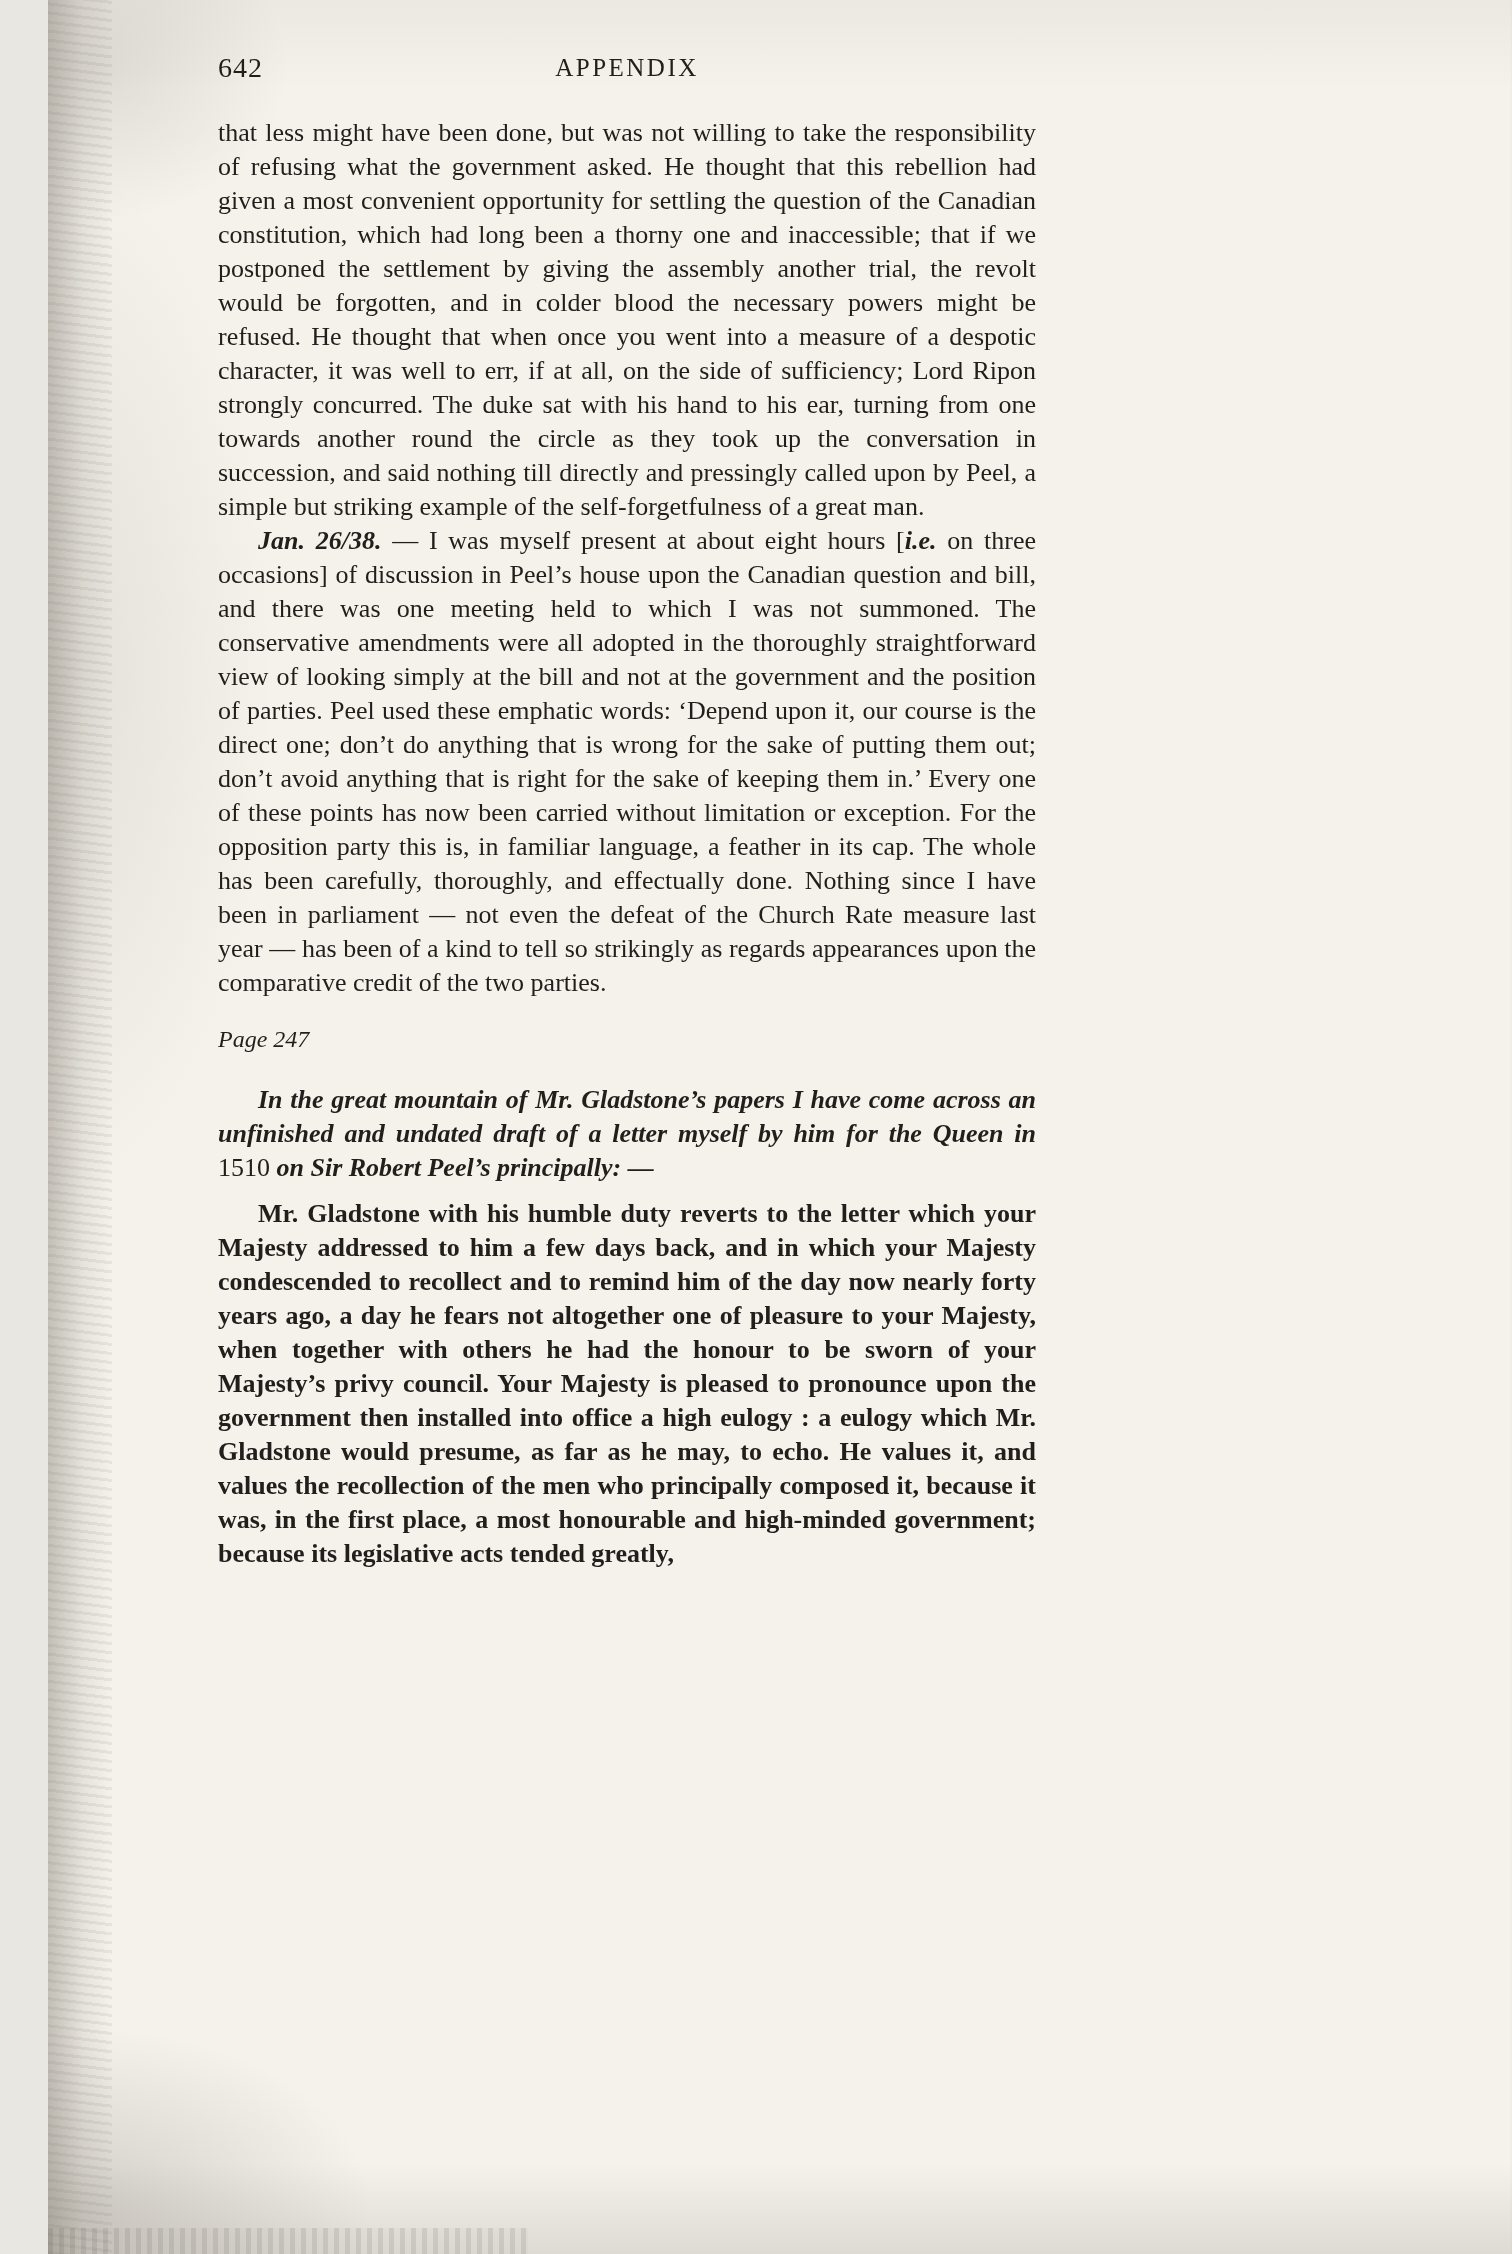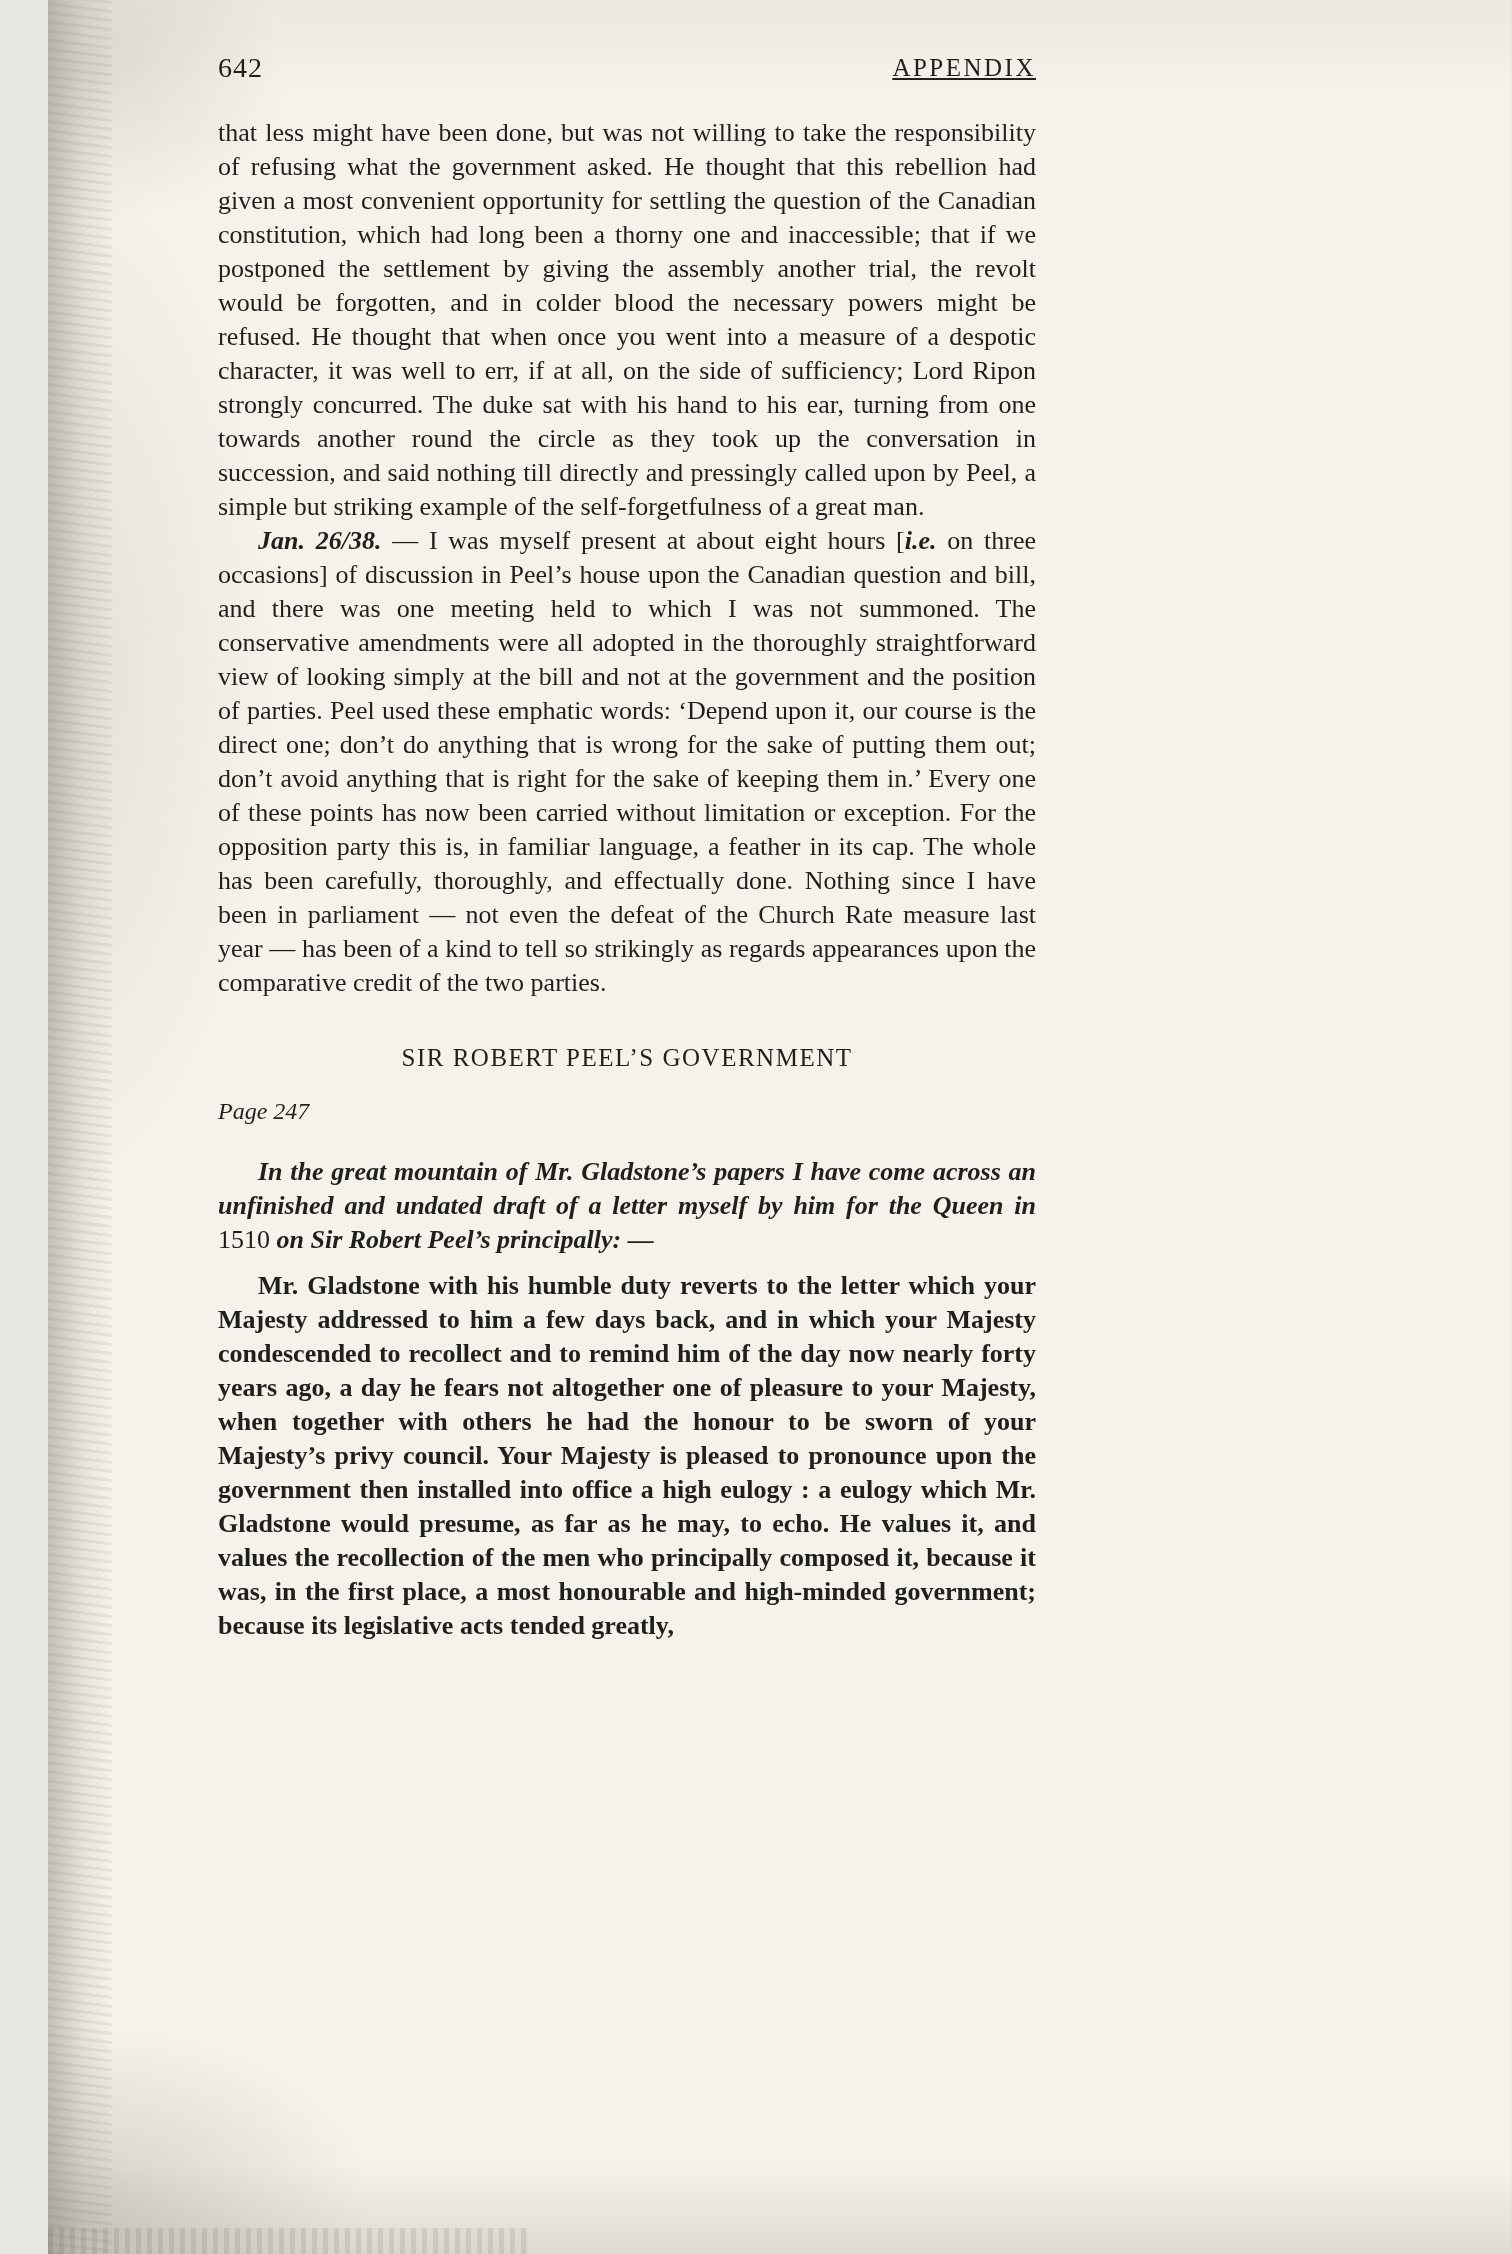--- a/index.html
+++ b/index.html
@@ -74,24 +74,23 @@
   }
   .page-number {
     position: absolute;
     left: 0; top: 0;
     font-size: 28px;
     letter-spacing: 1px;
   }
   .running-head {
     position: absolute;
     left: 0; right: 0; top: 2px;
-    text-align: right;
+    text-align: center;
     font-size: 25px;
     letter-spacing: 2.5px;
-    text-decoration: underline;
   }
   .body-text p.para {
     margin: 0;
     font-size: 26px;
     line-height: 34px;
     text-align: justify;
     text-justify: inter-word;
   }
   .body-text p.para.indent { text-indent: 40px; }
   .it { font-style: italic; font-weight: bold; }
@@ -125,21 +124,20 @@
     <div class="header-row">
       <span class="page-number">642</span>
       <span class="running-head">APPENDIX</span>
     </div>
 
     <div class="body-text">
         <p class="para"><span>that less might have been done, but was not willing to take the responsibility of refusing what the government asked.  He thought that this rebellion had given a most convenient opportunity for settling the question of the Canadian constitution, which had long been a thorny one and inaccessible; that if we postponed the settlement by giving the assembly another trial, the revolt would be forgotten, and in colder blood the necessary powers might be refused.  He thought that when once you went into a measure of a despotic character, it was well to err, if at all, on the side of sufficiency; Lord Ripon strongly concurred.  The duke sat with his hand to his ear, turning from one towards another round the circle as they took up the conversation in succession, and said nothing till directly and pressingly called upon by Peel, a simple but striking example of the self-forgetfulness of a great man.</span></p>
         <p class="para indent"><span class="it">Jan. 26/38.</span><span> — I was myself present at about eight hours [</span><span class="it">i.e.</span><span> on three occasions] of discussion in Peel’s house upon the Canadian question and bill, and there was one meeting held to which I was not summoned.  The conservative amendments were all adopted in the thoroughly straightforward view of looking simply at the bill and not at the government and the position of parties.  Peel used these emphatic words: ‘Depend upon it, our course is the direct one; don’t do anything that is wrong for the sake of putting them out; don’t avoid anything that is right for the sake of keeping them in.’  Every one of these points has now been carried without limitation or exception.  For the opposition party this is, in familiar language, a feather in its cap.  The whole has been carefully, thoroughly, and effectually done.  Nothing since I have been in parliament — not even the defeat of the Church Rate measure last year — has been of a kind to tell so strikingly as regards appearances upon the comparative credit of the two parties.</span></p>
       </div>
 
-    <h2 class="section-heading">SIR ROBERT PEEL’S GOVERNMENT</h2>
 
     <div class="page-reference">Page 247</div>
 
     <div class="body-text part2">
         <p class="para indent"><span class="it">In the great mountain of Mr. Gladstone’s papers I have come across an unfinished and undated draft of a letter myself by him for the Queen in </span><span>1510</span><span class="it"> on Sir Robert Peel’s principally: —</span></p>
         <p class="para indent"><span>Mr. Gladstone with his humble duty reverts to the letter which your Majesty addressed to him a few days back, and in which your Majesty condescended to recollect and to remind him of the day now nearly forty years ago, a day he fears not altogether one of pleasure to your Majesty, when together with others he had the honour to be sworn of your Majesty’s privy council.  Your Majesty is pleased to pronounce upon the government then installed into office a high eulogy : a eulogy which Mr. Gladstone would presume, as far as he may, to echo.  He values it, and values the recollection of the men who principally composed it, because it was, in the first place, a most honourable and high-minded government; because its legislative acts tended greatly,</span></p>
       </div>
 
   </div>
 </div>

